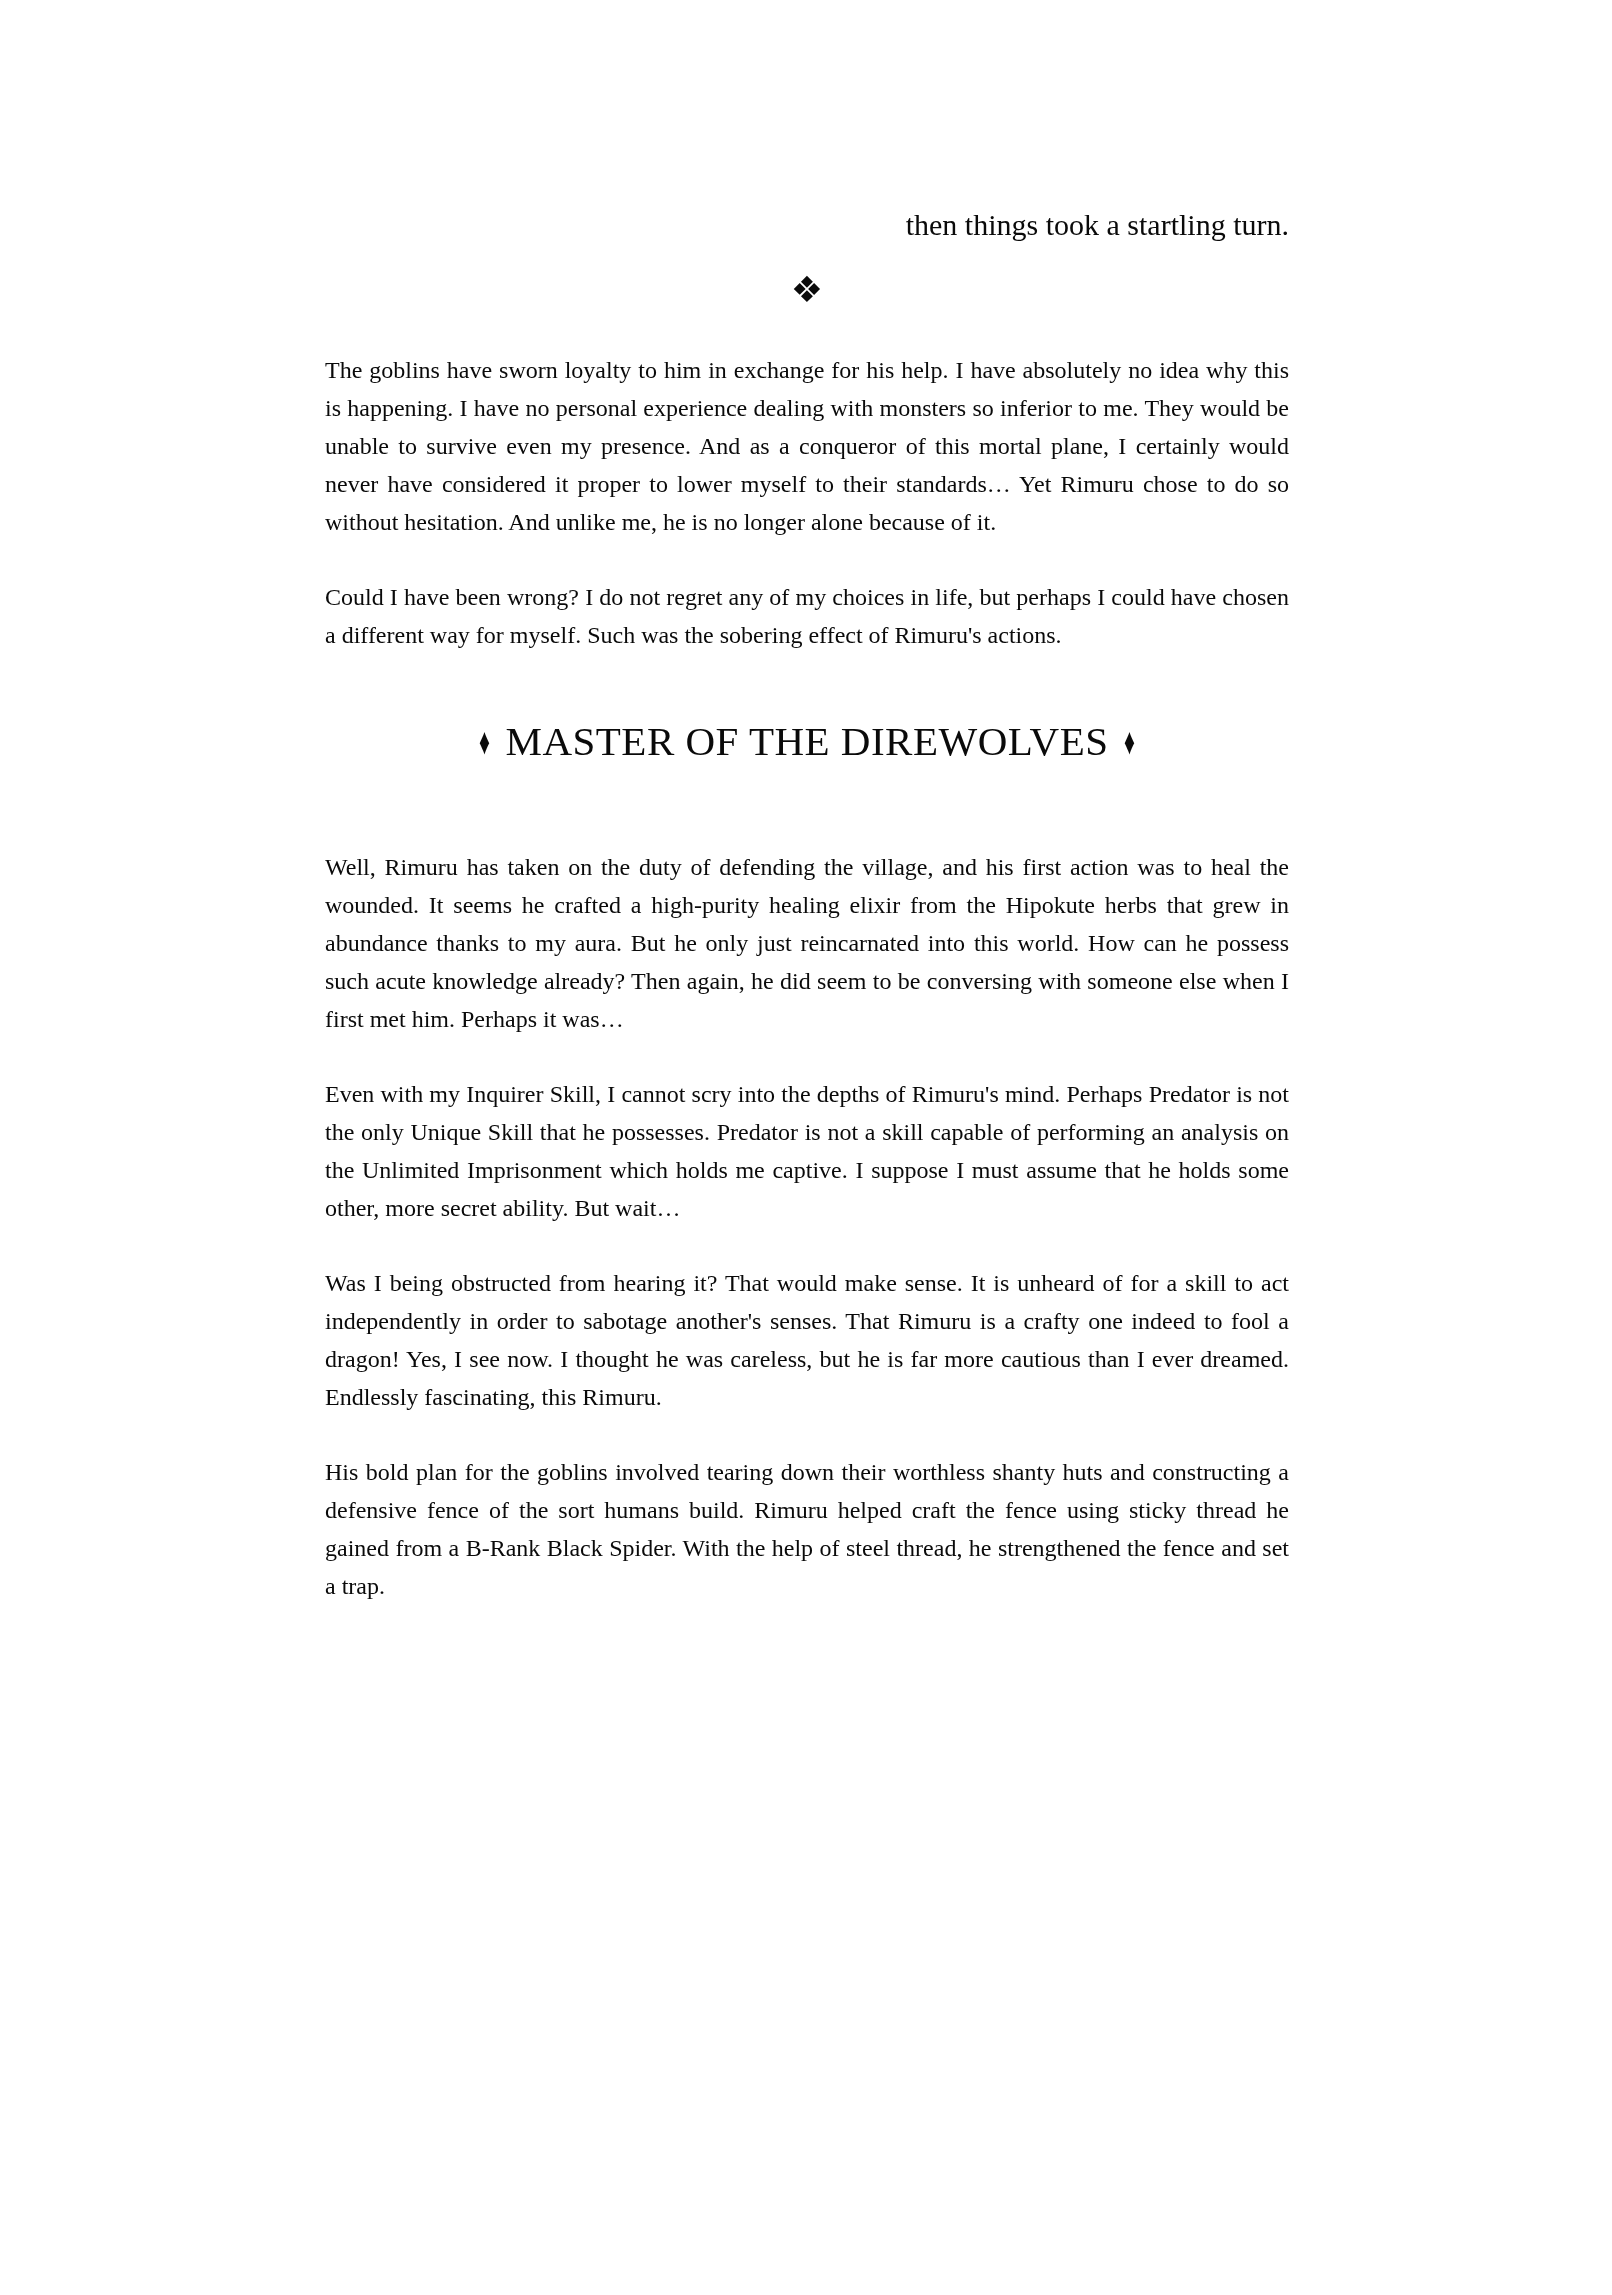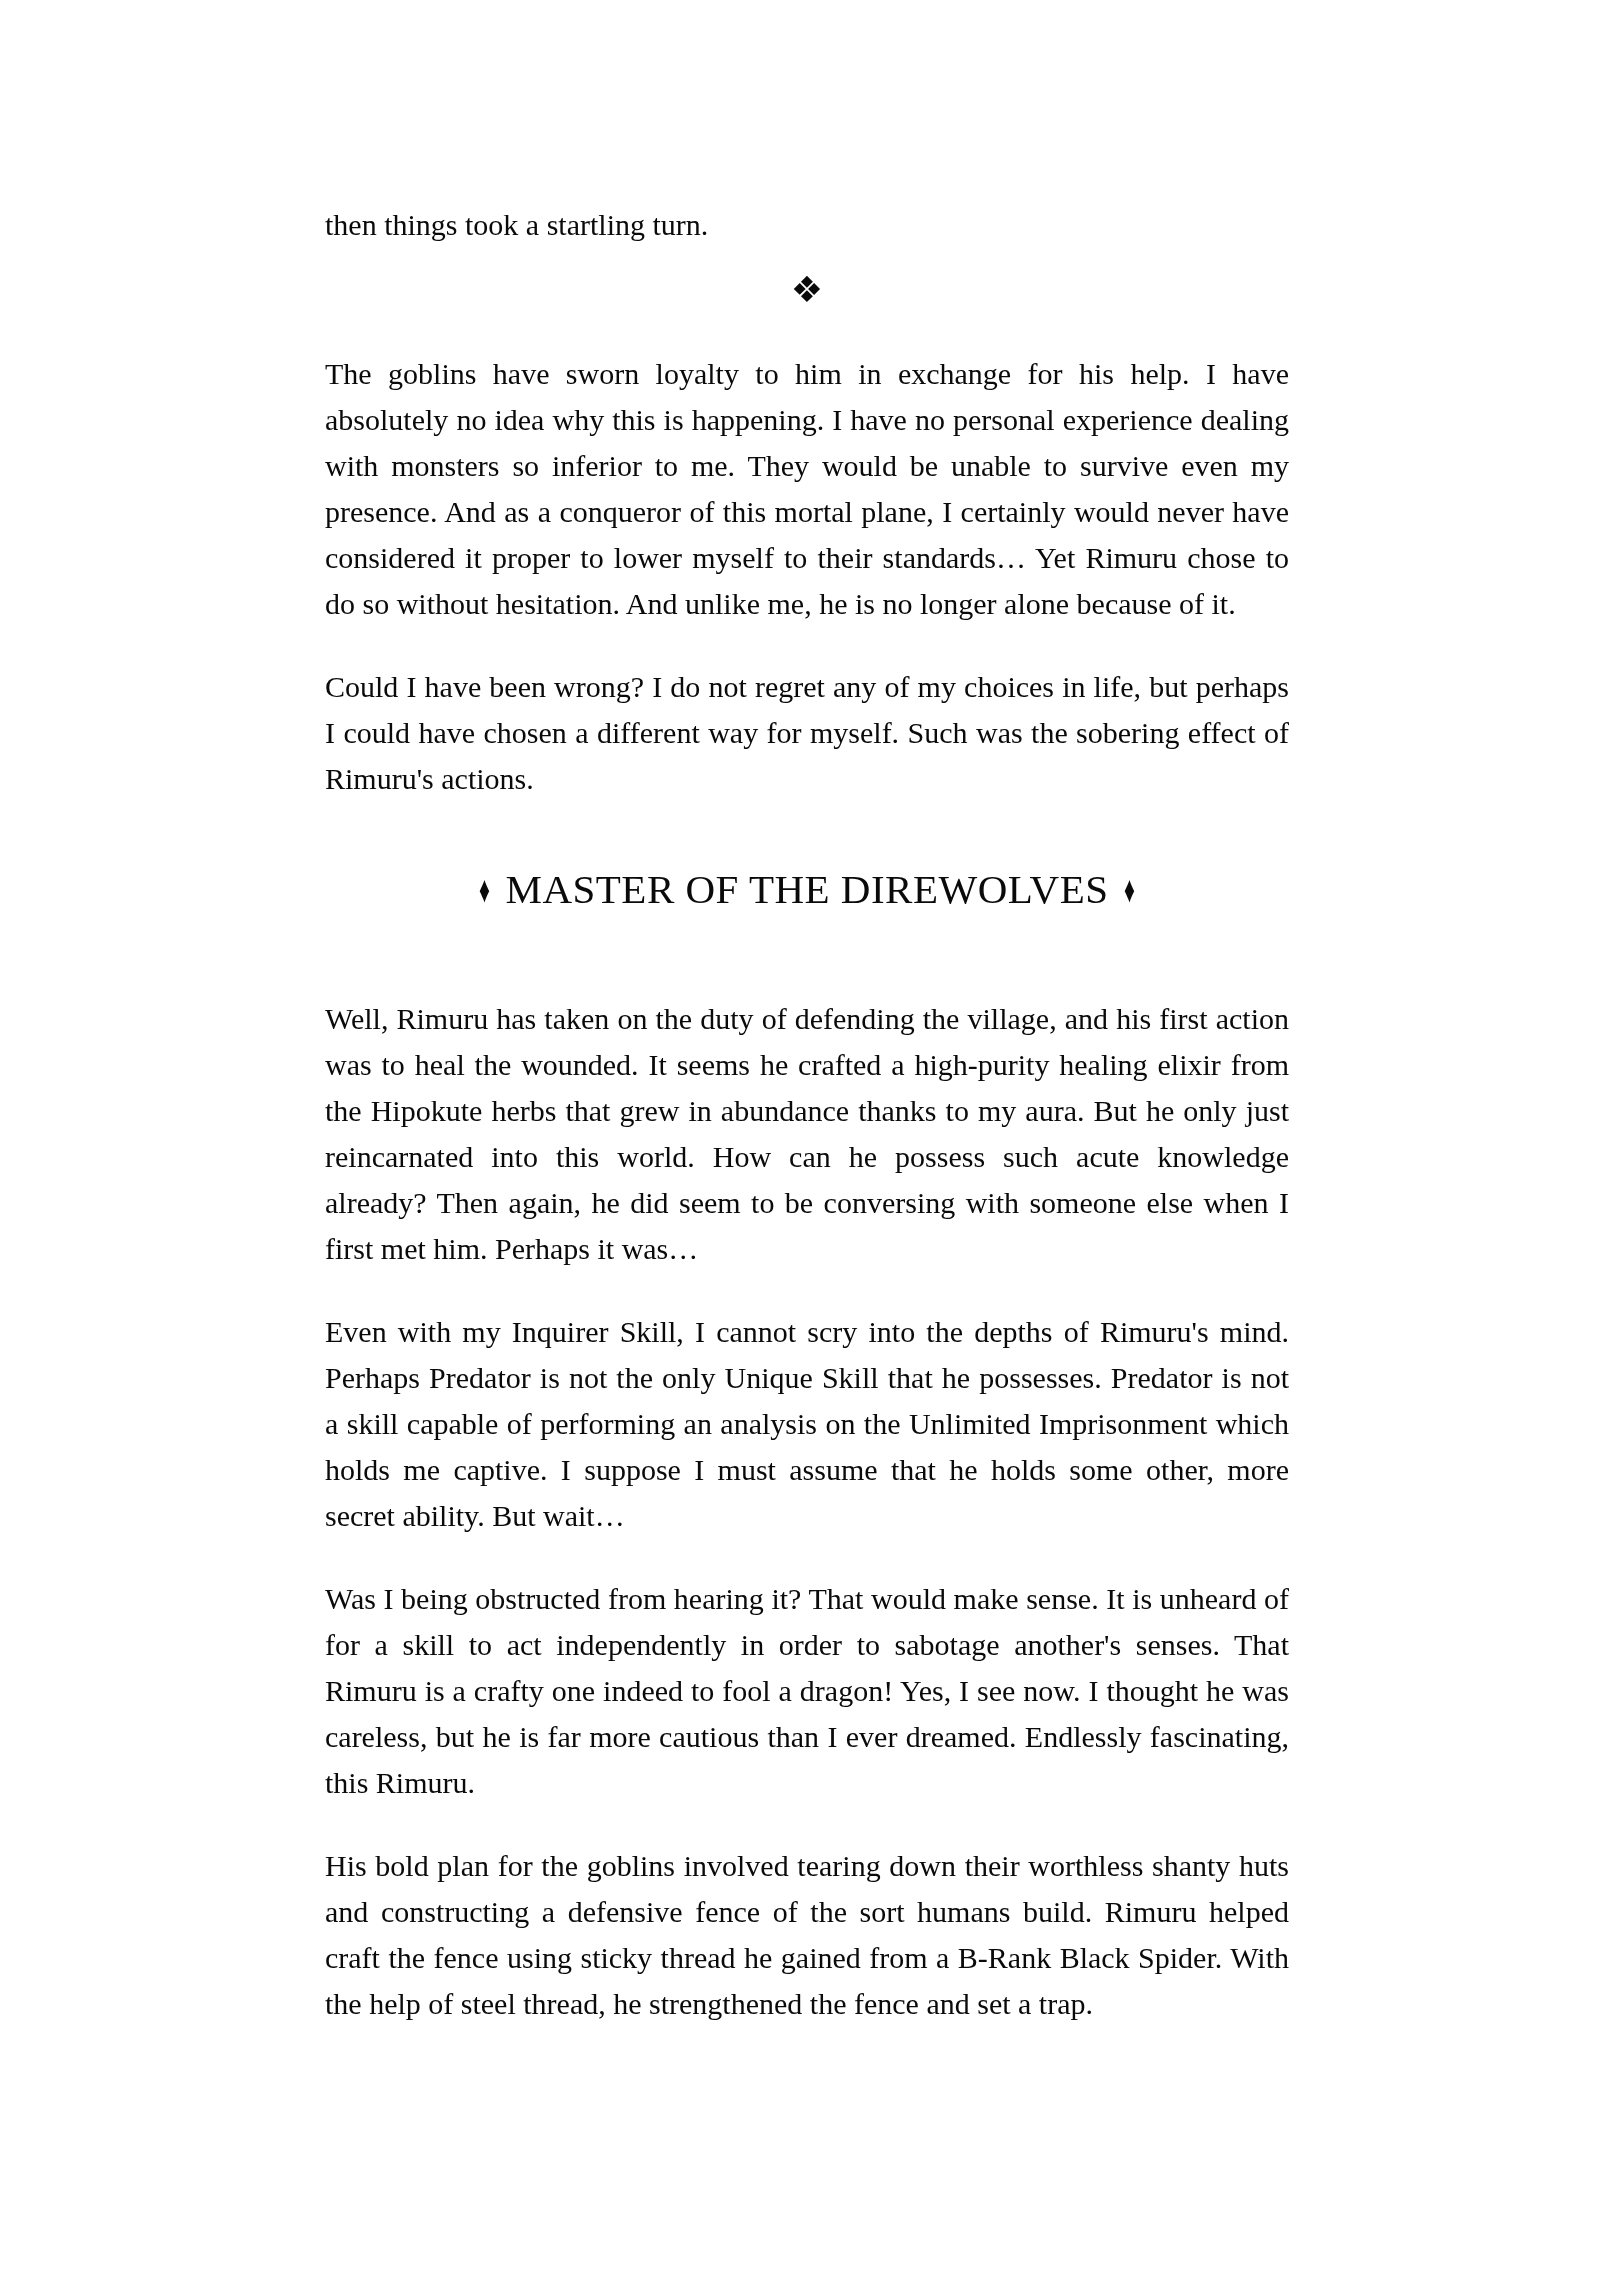--- a/index.html
+++ b/index.html
@@ -19,34 +19,34 @@
   .text-column {
     position: absolute;
     left: 325px;
     top: 206px;
     width: 964px;
   }
   .opening-line {
     margin: 0;
     font-size: 30px;
     line-height: 38px;
-    text-align: left;
+    text-align: right;
   }
   .section-divider {
     margin: 27px 0 43px 0;
     text-align: center;
     font-family: "DejaVu Sans", sans-serif;
     font-size: 36px;
     line-height: 37px;
     color: #0a0a0a;
   }
   .body-para {
     margin: 0 0 37px 0;
-    font-size: 30px;
-    line-height: 46px;
+    font-size: 24px;
+    line-height: 38px;
     text-align: justify;
     hyphens: auto;
     -webkit-hyphens: auto;
   }
   .body-para:last-child {
     margin-bottom: 10px;
   }
   .chapter-heading {
     display: flex;
     align-items: center;

